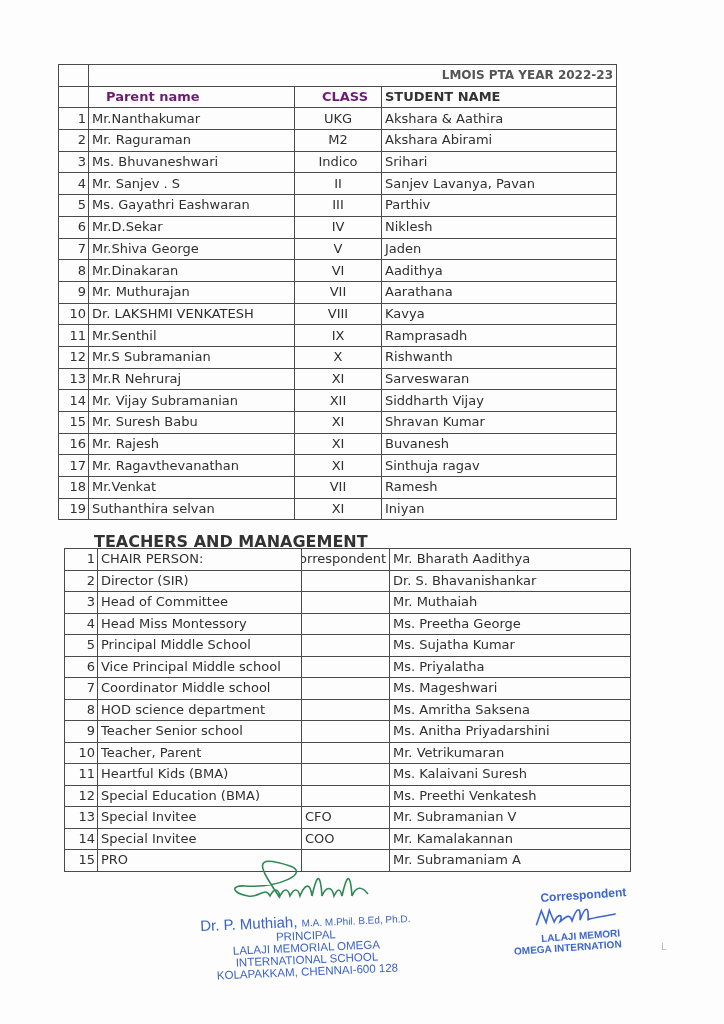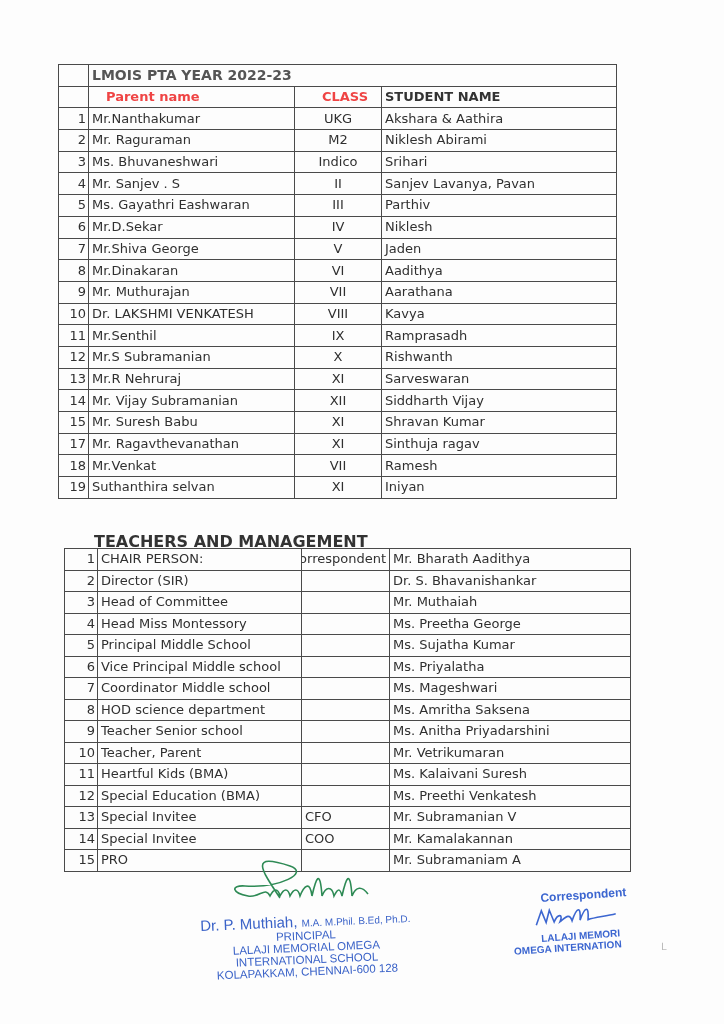--- a/index.html
+++ b/index.html
@@ -10,22 +10,22 @@
   table { border-collapse:collapse; position:absolute; table-layout:fixed;
           font-family:"DejaVu Sans", sans-serif; font-size:13px; color:#303030; }
   td { border:1.4px solid #4a4a4a; padding:0 3px; height:20.7px; line-height:20px;
        white-space:nowrap; overflow:hidden; }
 
   #pta-table { left:58px; top:64px; width:558px; }
   #pta-table col.c1 { width:30px; }
   #pta-table col.c2 { width:206px; }
   #pta-table col.c3 { width:87px; }
   #pta-table col.c4 { width:235px; }
-  .title-cell { text-align:left; color:#555; font-weight:bold; font-size:14px; }
-  .hdr-cell { font-weight:bold; color:#ef4444;padding-left:17px; }
+  .title-cell { text-align:right; color:#555; font-weight:bold; font-size:12px; }
+  .hdr-cell { font-weight:bold; color:#701a75;padding-left:17px; }
   .hdr-student { font-weight:bold; color:#333; }
   .num { text-align:right; padding-right:2px; }
   .center { text-align:center; }
 
   #section-heading { position:absolute; left:94px; top:532px; font-weight:bold;
         font-family:"DejaVu Sans", sans-serif; font-size:16px; color:#333; }
 
   #mgmt-table { left:64px; top:548px; width:566px; }
   #mgmt-table col.c1 { width:33px; }
   #mgmt-table col.c2 { width:204px; }
@@ -77,21 +77,21 @@
     <tr>
           <td class="num">1</td>
           <td>Mr.Nanthakumar</td>
           <td class="center">UKG</td>
           <td>Akshara &amp; Aathira</td>
         </tr>
         <tr>
           <td class="num">2</td>
           <td>Mr. Raguraman</td>
           <td class="center">M2</td>
-          <td>Niklesh Abirami</td>
+          <td>Akshara Abirami</td>
         </tr>
         <tr>
           <td class="num">3</td>
           <td>Ms. Bhuvaneshwari</td>
           <td class="center">Indico</td>
           <td>Srihari</td>
         </tr>
         <tr>
           <td class="num">4</td>
           <td>Mr. Sanjev . S</td>
@@ -156,20 +156,26 @@
           <td class="num">14</td>
           <td>Mr. Vijay Subramanian</td>
           <td class="center">XII</td>
           <td>Siddharth Vijay</td>
         </tr>
         <tr>
           <td class="num">15</td>
           <td>Mr. Suresh Babu</td>
           <td class="center">XI</td>
           <td>Shravan Kumar</td>
+        </tr>
+        <tr>
+          <td class="num">16</td>
+          <td>Mr. Rajesh</td>
+          <td class="center">XI</td>
+          <td>Buvanesh</td>
         </tr>
         <tr>
           <td class="num">17</td>
           <td>Mr. Ragavthevanathan</td>
           <td class="center">XI</td>
           <td>Sinthuja ragav</td>
         </tr>
         <tr>
           <td class="num">18</td>
           <td>Mr.Venkat</td>

